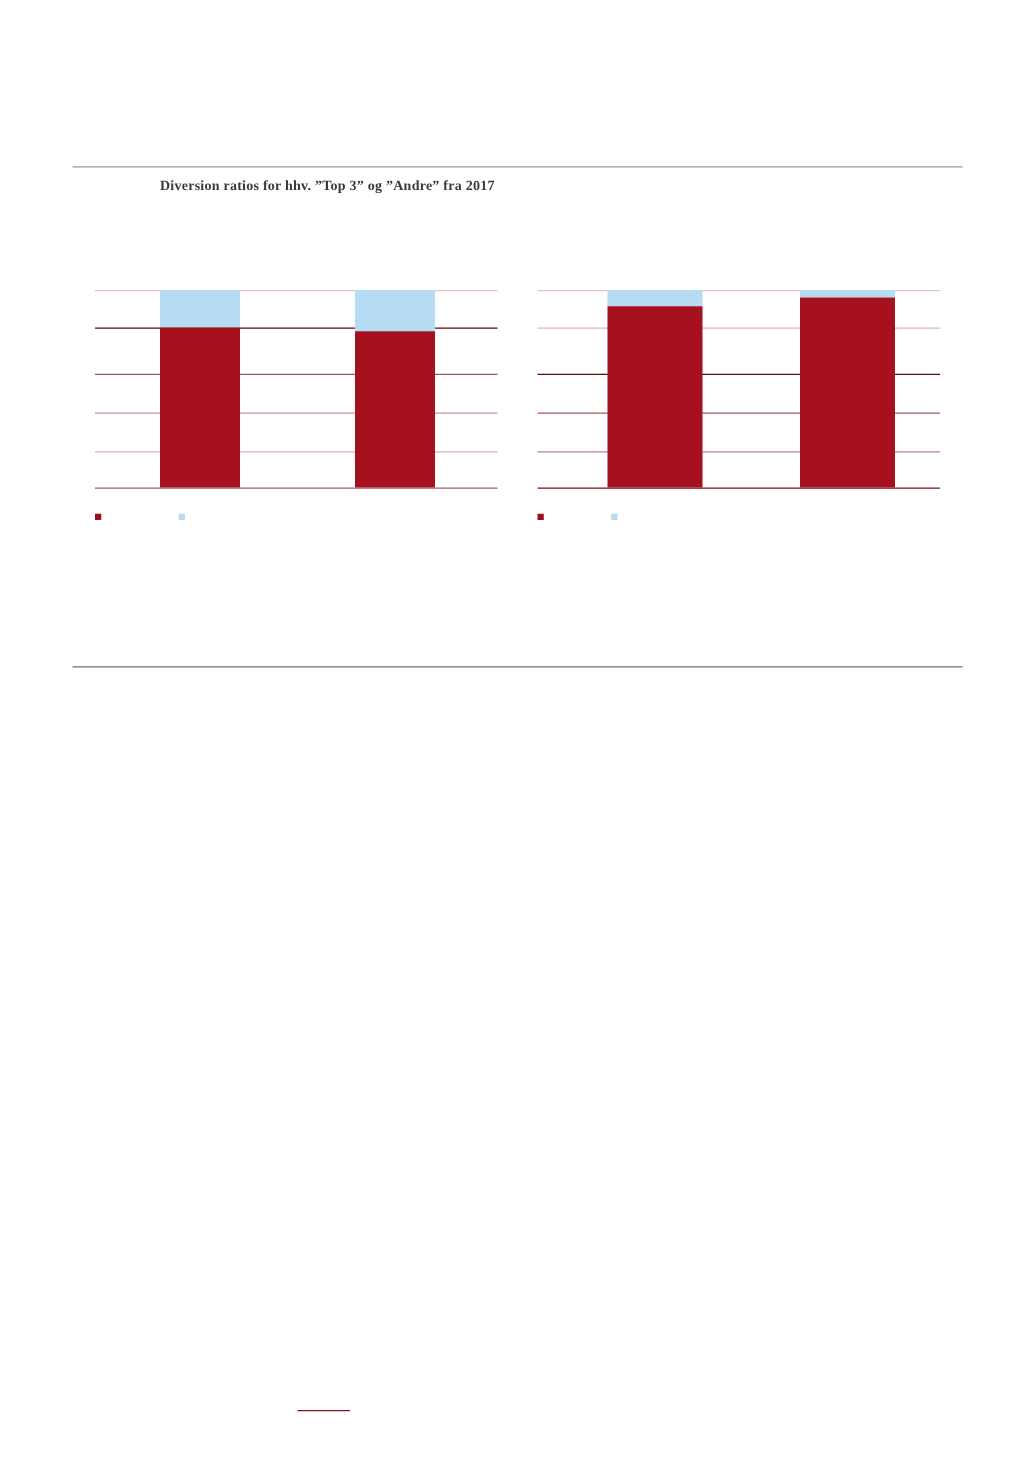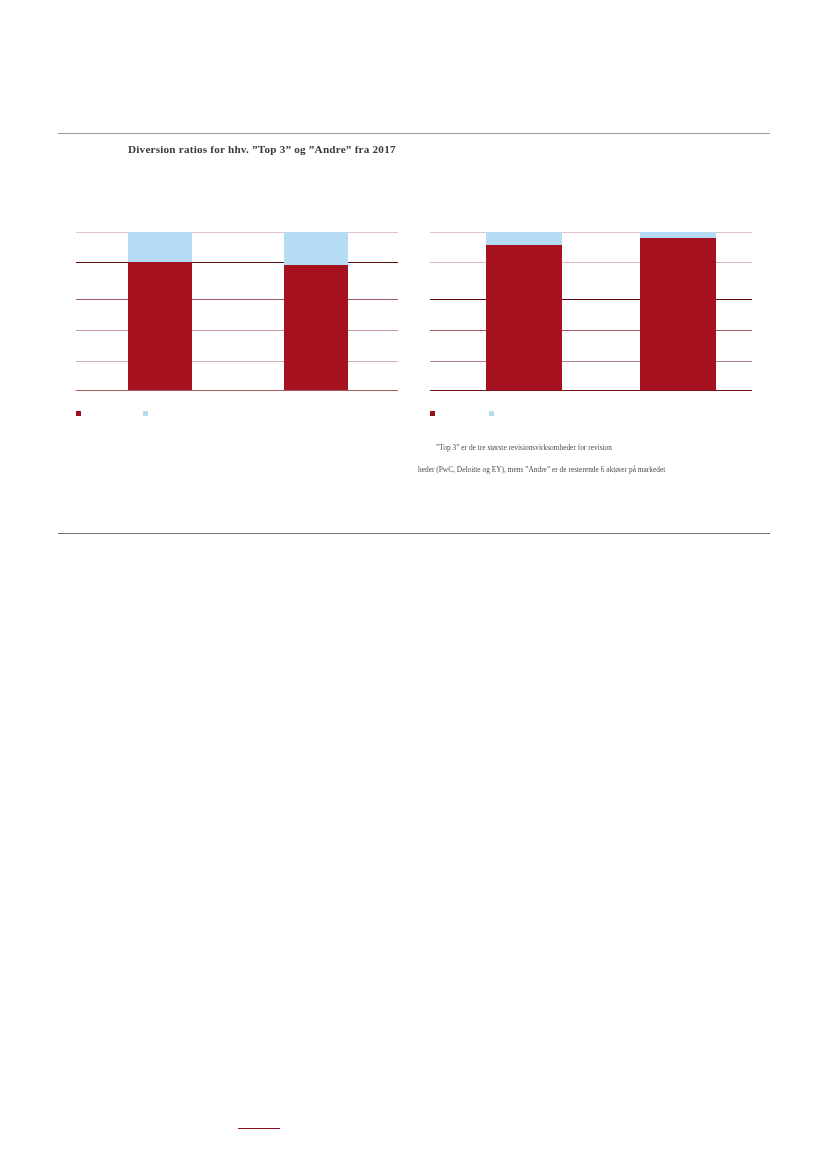--- a/index.html
+++ b/index.html
@@ -136,21 +136,17 @@
     </div>
   </div>
 
   <div class="legend right">
     <span class="lg-swatch lg-red"></span>
     <span class="lg-label" style="left:9px"></span>
     <span class="lg-swatch lg-blue"></span>
     <span class="lg-label" style="left:68px"></span>
   </div>
 
-  <div class="caption right">
-    <span class="l1">”Top 3” er de tre største revisionsvirksomheder for revision</span>
-    <span class="l2">heder (PwC, Deloitte og EY), mens ”Andre” er de resterende 6 aktører på markedet</span>
-  </div>
 
   <div class="rule-bottom"></div>
   <div class="footer-mark"></div>
 
 </div>
 
 </body></html>

